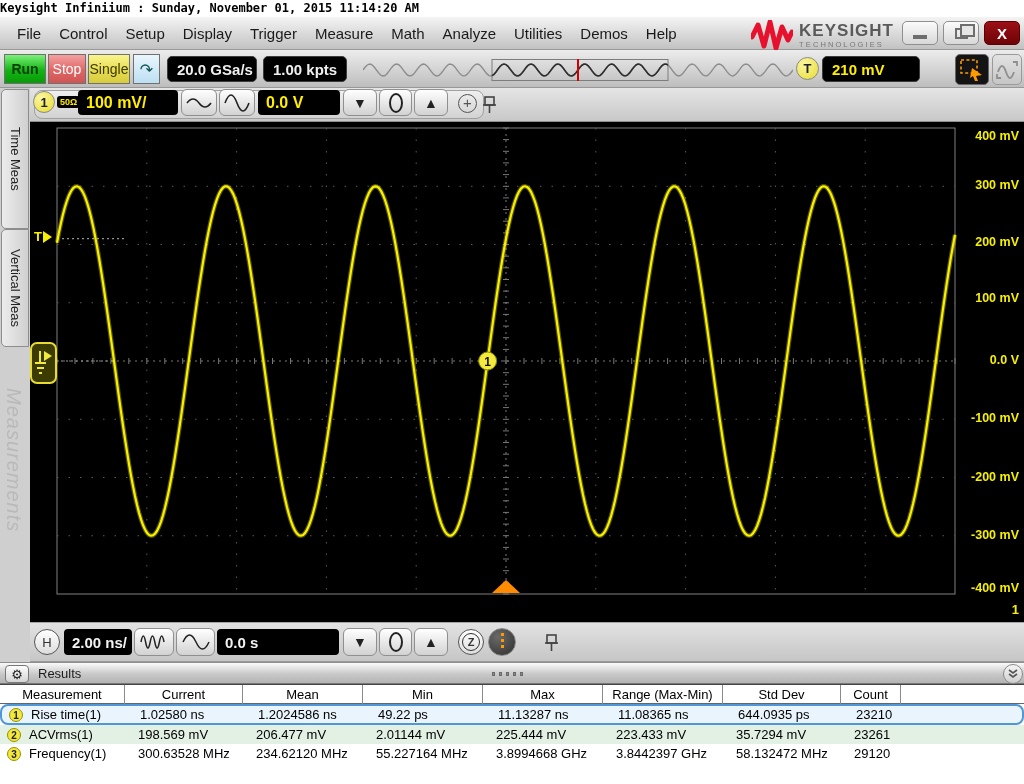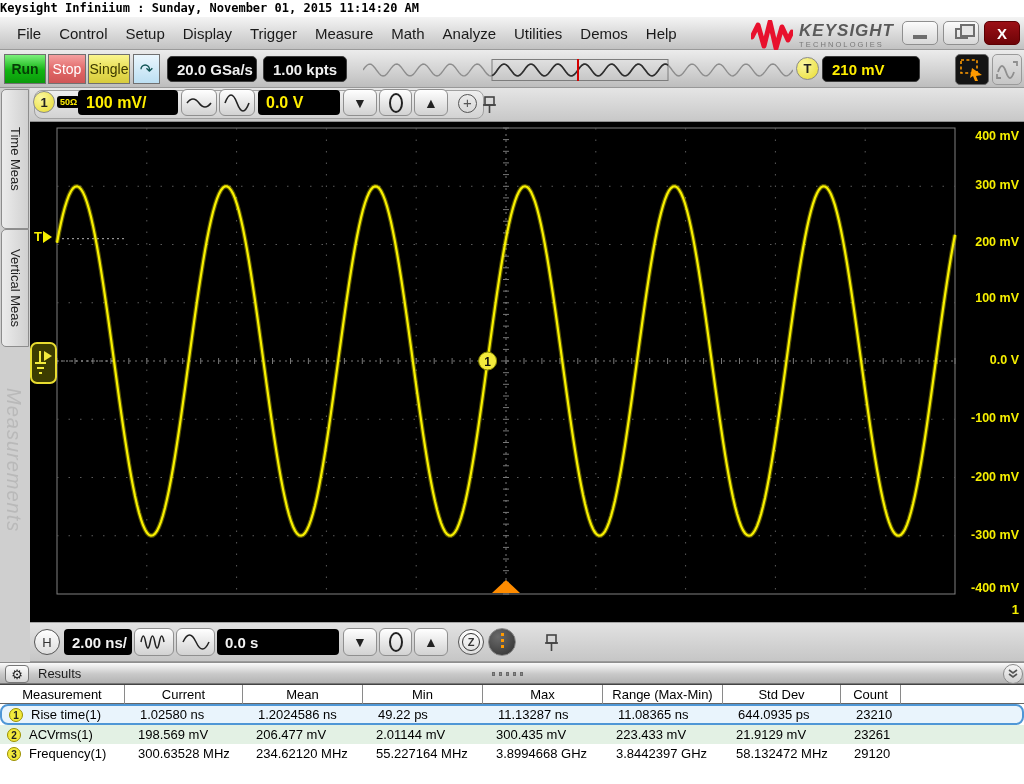--- a/index.html
+++ b/index.html
@@ -13,21 +13,21 @@
               color:#000; line-height:17px; padding-left:0; }
 
   
   .menubar { position:absolute; left:0; top:17px; width:1024px; height:33px;
              background:linear-gradient(#f4f4f4,#d6d6d6 60%,#c2c2c2);
              border-bottom:1px solid #9a9a9a; display:flex; align-items:center; }
   .menu-items { display:flex; gap:0; padding-left:8px; }
   .menu-item { font-size:15px; color:#1a1a1a; padding:4px 9px; }
   .brand { position:absolute; right:130px; top:3px; display:flex; align-items:center; gap:6px; }
   .brand-text { line-height:1; }
-  .brand-name { font-size:17px; font-weight:bold; color:#5a5a5a; letter-spacing:1px;font-style:italic; }
+  .brand-name { font-size:17px; font-weight:bold; color:#5a5a5a; letter-spacing:1px; }
   .brand-sub  { font-size:7.5px; color:#787878; letter-spacing:2.1px; margin-top:2px; }
   .winbtns { position:absolute; right:4px; top:4px; display:flex; gap:5px; }
   .winbtn { width:36px; height:24px; border:1px solid #8f8f8f; border-radius:5px;
             background:linear-gradient(#fbfbfb,#d8d8d8); display:flex; align-items:center;
             justify-content:center; }
   .winbtn.close { background:linear-gradient(#9c1016,#6e0307); border-color:#5c0003; }
   .minbar { width:14px; height:4px; background:#6e6e6e; margin-top:8px; }
   .restore-glyph { width:13px; height:11px; border:2px solid #6e6e6e; position:relative; }
   .restore-glyph:before { content:""; position:absolute; left:3px; top:-6px; width:11px; height:9px;
             border:2px solid #6e6e6e; background:#e6e6e6; }
@@ -517,23 +517,23 @@
       <div></div>
     </div>
     <div class="rrow row-green">
       <div class="mcell">
           <span class="rownum">2</span>
           <span>ACVrms(1)</span>
         </div>
       <div class="cell">198.569 mV</div>
       <div class="cell">206.477 mV</div>
       <div class="cell">2.01144 mV</div>
-      <div class="cell">300.435 mV</div>
+      <div class="cell">225.444 mV</div>
       <div class="cell">223.433 mV</div>
-      <div class="cell">21.9129 mV</div>
+      <div class="cell">35.7294 mV</div>
       <div class="cell">23261</div>
       <div></div>
     </div>
     <div class="rrow">
       <div class="mcell">
           <span class="rownum">3</span>
           <span>Frequency(1)</span>
         </div>
       <div class="cell">300.63528 MHz</div>
       <div class="cell">234.62120 MHz</div>

